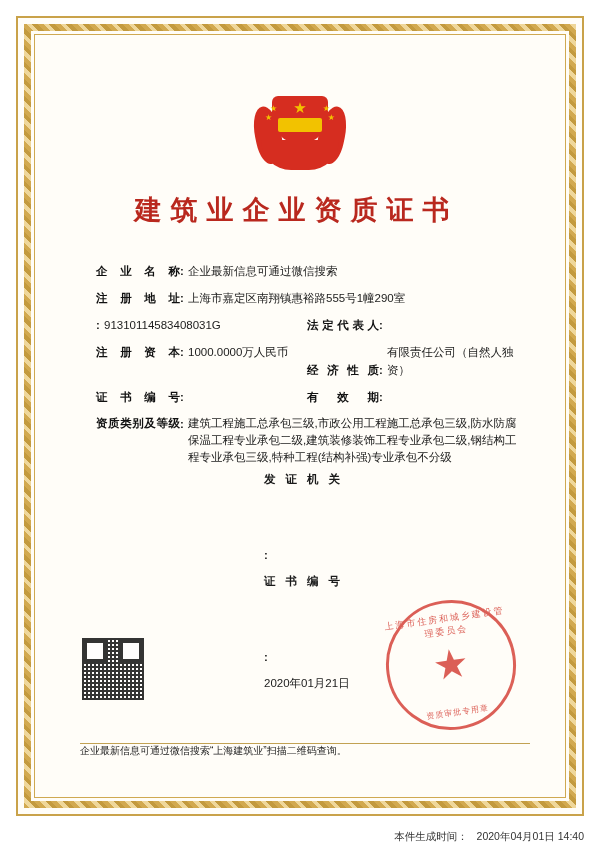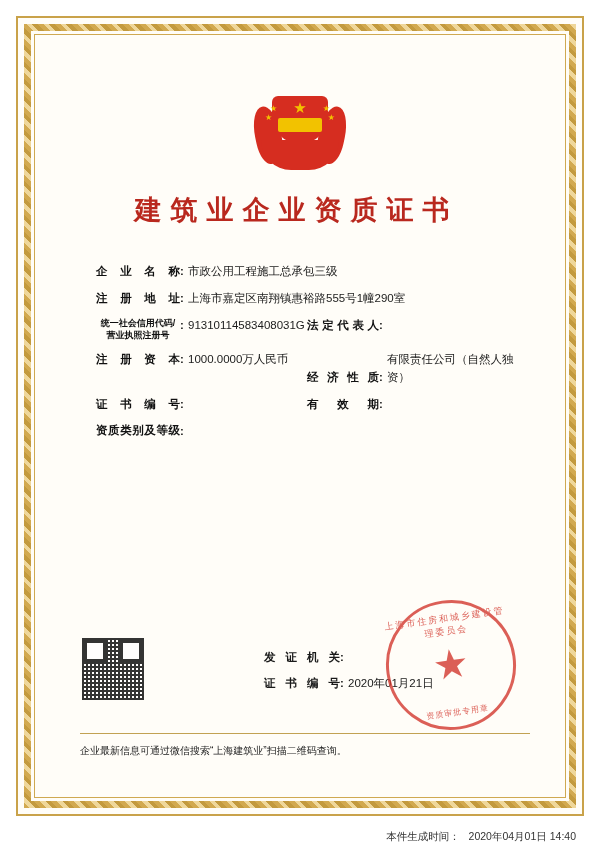--- a/index.html
+++ b/index.html
@@ -227,21 +227,21 @@
 
   
   .issuer {
     position: absolute;
     right: 66px;
     bottom: 96px;
     width: 230px;
     font-size: 11.5px;
     line-height: 26px;
   }
-  .issuer .irow { display: flex; }
+  .issuer .irow { display: flex; flex-direction: column; }
   .issuer .ilabel {
     width: 76px;
     flex: 0 0 76px;
     font-weight: bold;
     text-align: justify;
     text-align-last: justify;
   }
   .issuer .icolon { flex: 0 0 8px; font-weight: bold; }
   .issuer .ivalue { flex: 1 1 auto; }
 
@@ -279,29 +279,29 @@
   .seal .seal-text-top { top: 9px; }
   .seal .seal-text-bottom { bottom: 9px; font-size: 8px; letter-spacing: 1px; }
 
   
   .footer-note {
     position: absolute;
     left: 40px;
     right: 30px;
     bottom: 34px;
     border-top: 1px solid #c2a253;
-    padding-top: 10px;
+    padding-top: 0;
     font-size: 10px;
     color: #222;
   }
 
   
   .page-footer {
     position: absolute;
-    right: 24px;
+    right: 16px;
     bottom: 14px;
     font-size: 10.5px;
     color: #333;
   }
   .page-footer .pf-label { margin-right: 6px; }
 </style>
 </head>
 <body>
 
 <div class="certificate">
@@ -325,35 +325,31 @@
       </div>
     </div>
 
     <div class="doc-title">建筑业企业资质证书</div>
 
     <div class="fields">
 
       <div class="row">
         <span class="label">企业名称</span>
         <span class="colon">:</span>
-        <span class="value">市政公用工程施工总承包三级</span>
+        <span class="value">企业最新信息可通过微信搜索</span>
       </div>
 
       <div class="row">
         <span class="label">注册地址</span>
         <span class="colon">:</span>
         <span class="value">上海市嘉定区南翔镇惠裕路555号1幢290室</span>
       </div>
 
       <div class="row">
         <span class="half-left">
-          <span class="label two-line">
-            <span>统一社会信用代码/</span><br>
-            <span>营业执照注册号</span>
-          </span>
           <span class="colon">:</span>
           <span class="value">91310114583408031G</span>
         </span>
         <span class="half-right">
           <span class="label">法定代表人</span>
           <span class="colon">:</span>
         </span>
       </div>
 
       <div class="row">
@@ -376,20 +372,21 @@
         </span>
         <span class="half-right">
           <span class="label">有效期</span>
           <span class="colon">:</span>
         </span>
       </div>
 
       <div class="row">
         <span class="label two-line" style="text-align:justify;text-align-last:justify;font-size:11.5px;line-height:17px;padding-top:0;">资质类别及等级</span>
         <span class="colon">:</span>
+        <span class="scope-value">建筑工程施工总承包三级,市政公用工程施工总承包三级,防水防腐保温工程专业承包二级,建筑装修装饰工程专业承包二级,钢结构工程专业承包三级,特种工程(结构补强)专业承包不分级</span>
       </div>
 
     </div>
 
     <div class="qr"></div>
 
     <div class="issuer">
       <div class="irow">
         <span class="ilabel">发证机关</span>
         <span class="icolon">:</span>

